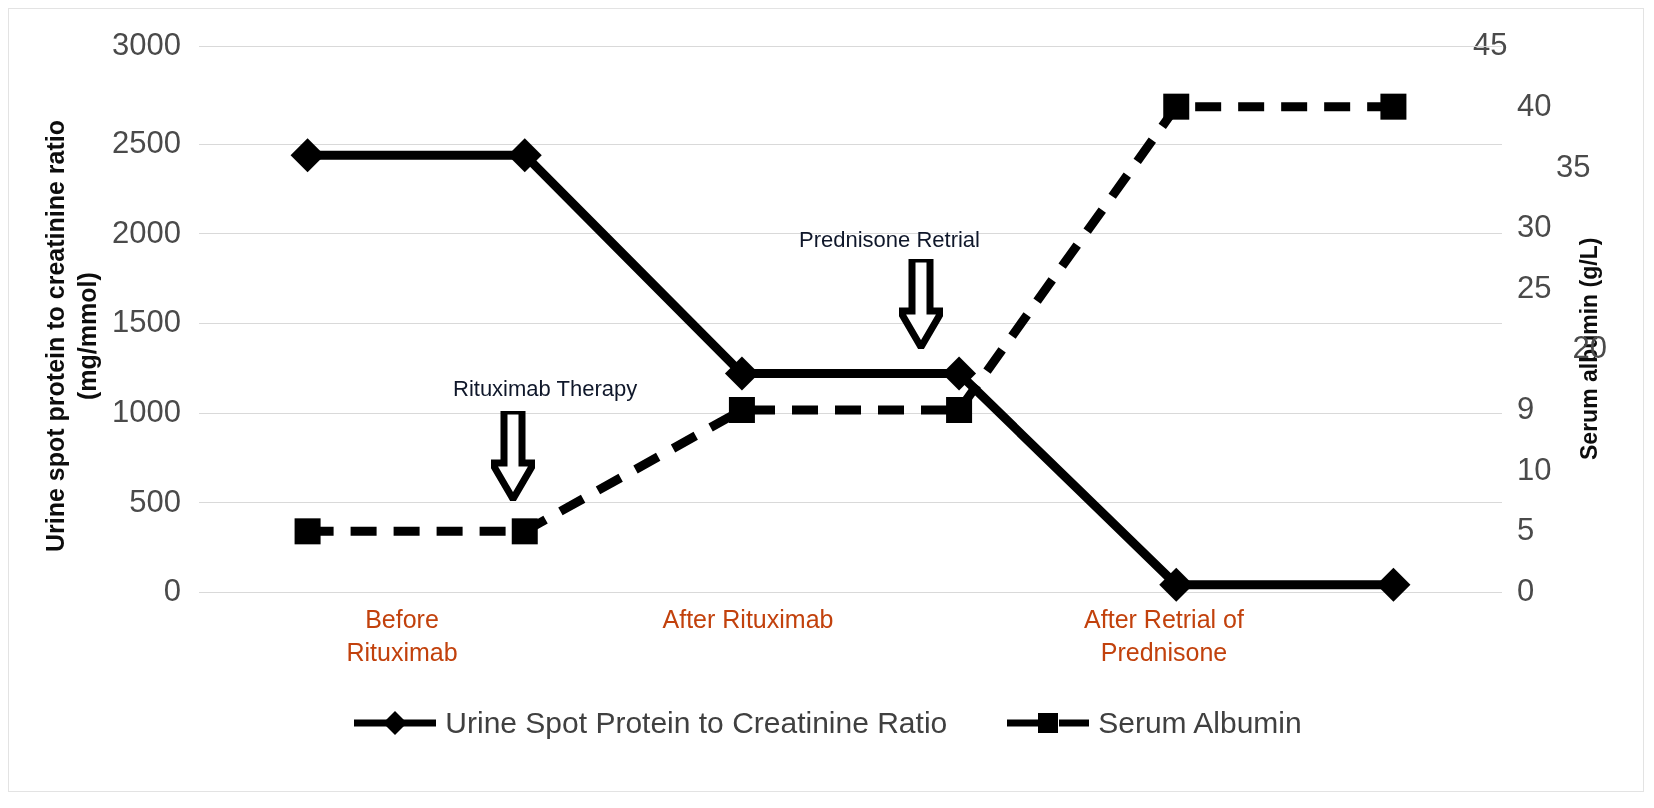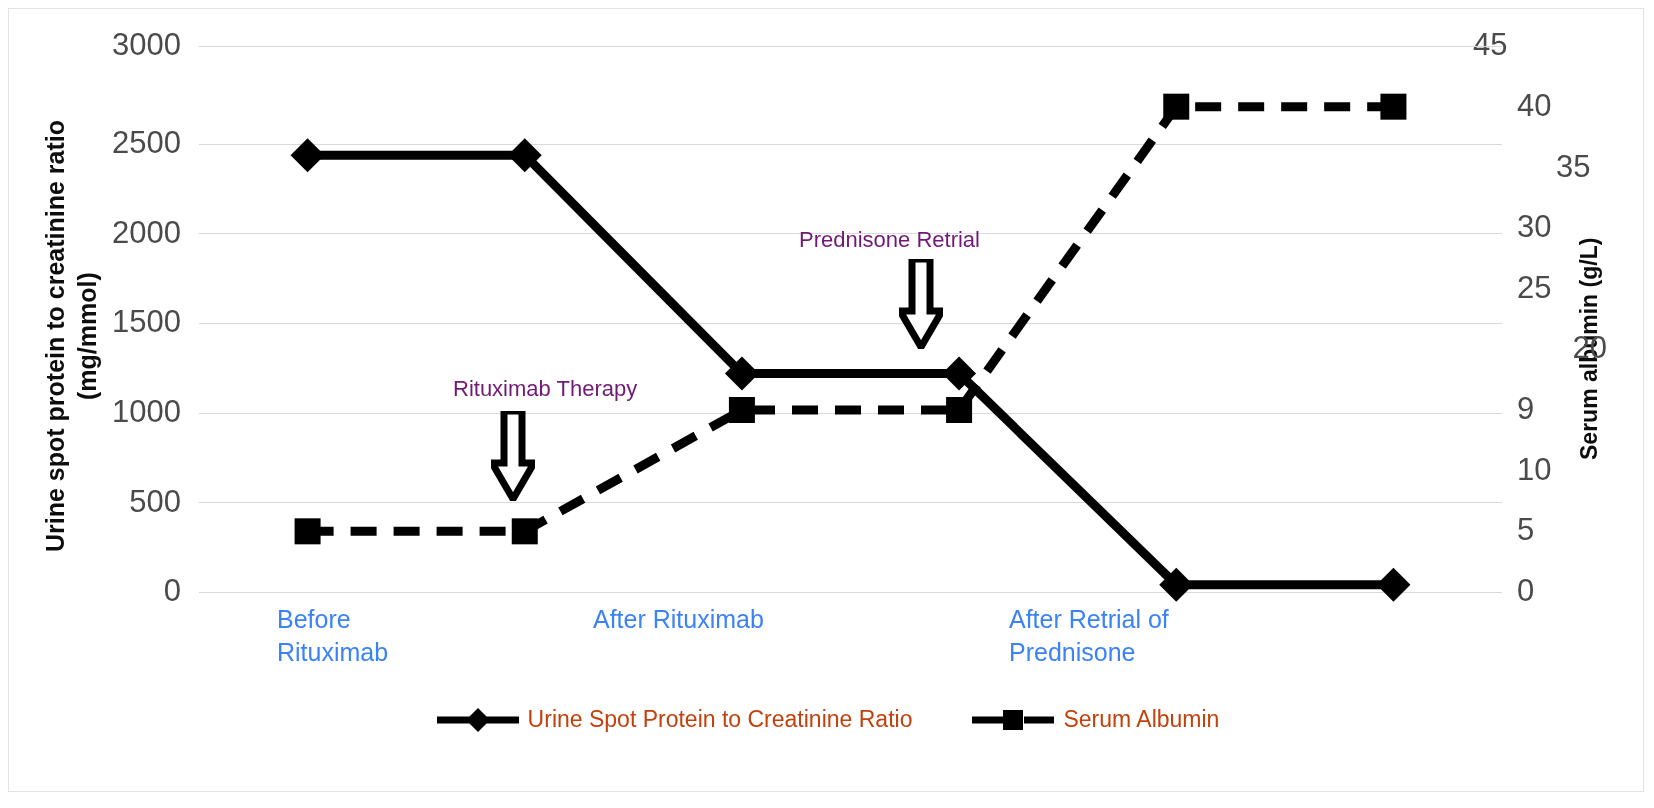--- a/index.html
+++ b/index.html
@@ -46,40 +46,41 @@
   }
   .gridline{
     position:absolute;left:0;width:100%;height:1px;
     background:#d9d9d9;
   }
   #plot svg{position:absolute;left:0;top:0;overflow:visible;}
 
   
   .catlabel{
     position:absolute;
-    font-size:25px;color:#3b82f6;
+    font-size:25px;color:#c2410c;
+    text-align:center;
     line-height:1.30;
     white-space:pre-line;
   }
   
   .annot-text{
     position:absolute;
-    font-size:22px;color:#701a75;
+    font-size:22px;color:#0f172a;
     white-space:nowrap;
   }
   .annot-arrow{position:absolute;}
 
   
   #legend{
     position:absolute;left:0;top:697px;width:1636px;
     display:flex;justify-content:center;align-items:center;gap:58px;
   }
   .legend-item{display:flex;align-items:center;gap:7px;}
   .legend-label{
-    font-size:23px;color:#c2410c;white-space:nowrap;
+    font-size:30px;color:#404040;white-space:nowrap;
   }
 </style>
 </head>
 <body>
 
 <div id="frame">
 
   <div class="vtitle" id="ytitle-left">Urine spot protein to creatinine ratio
 (mg/mmol)</div>
 

